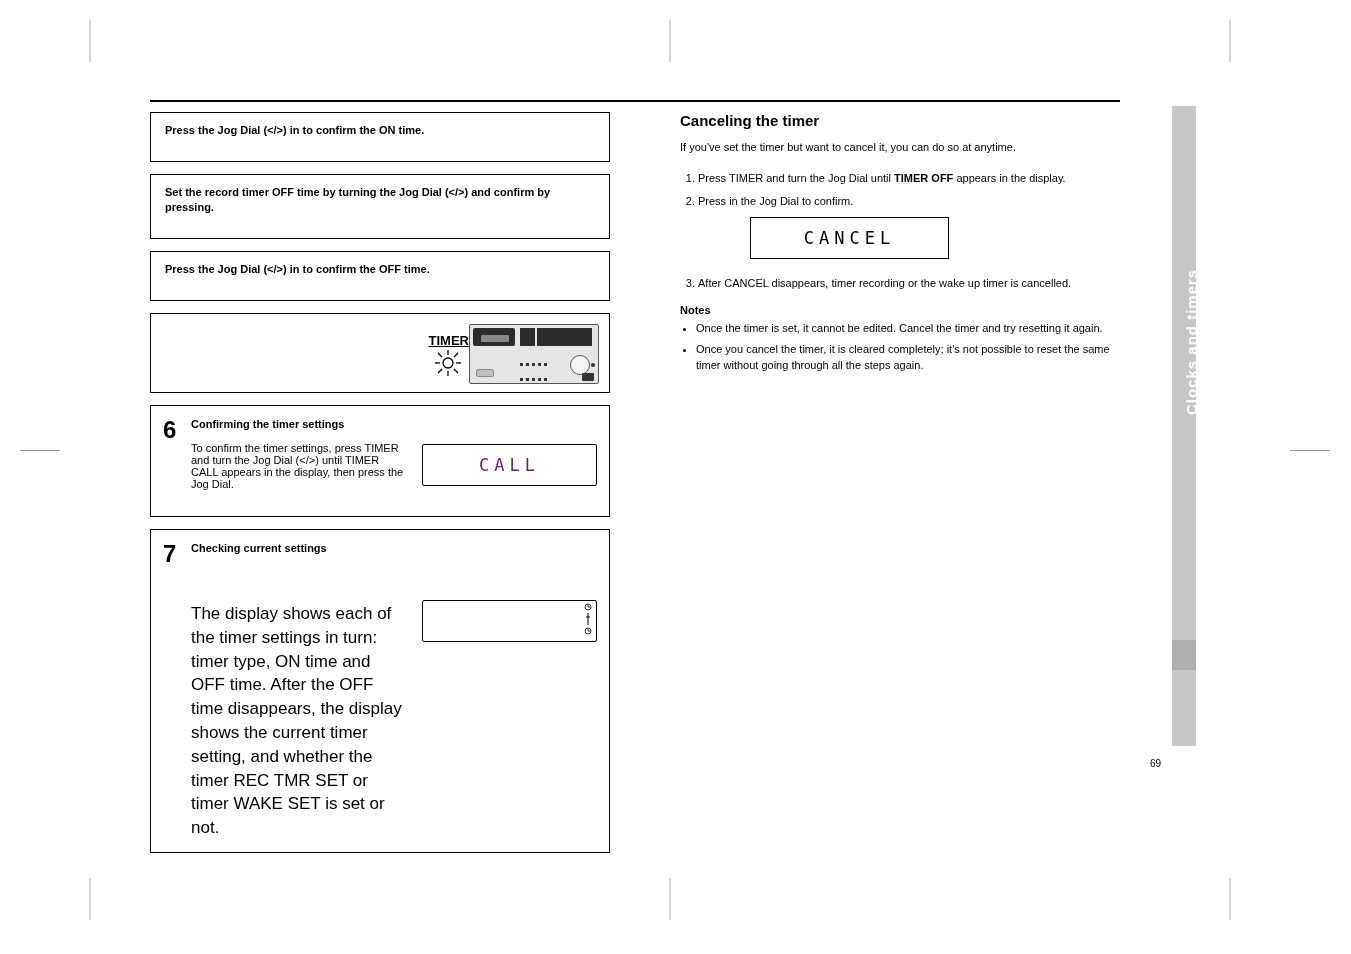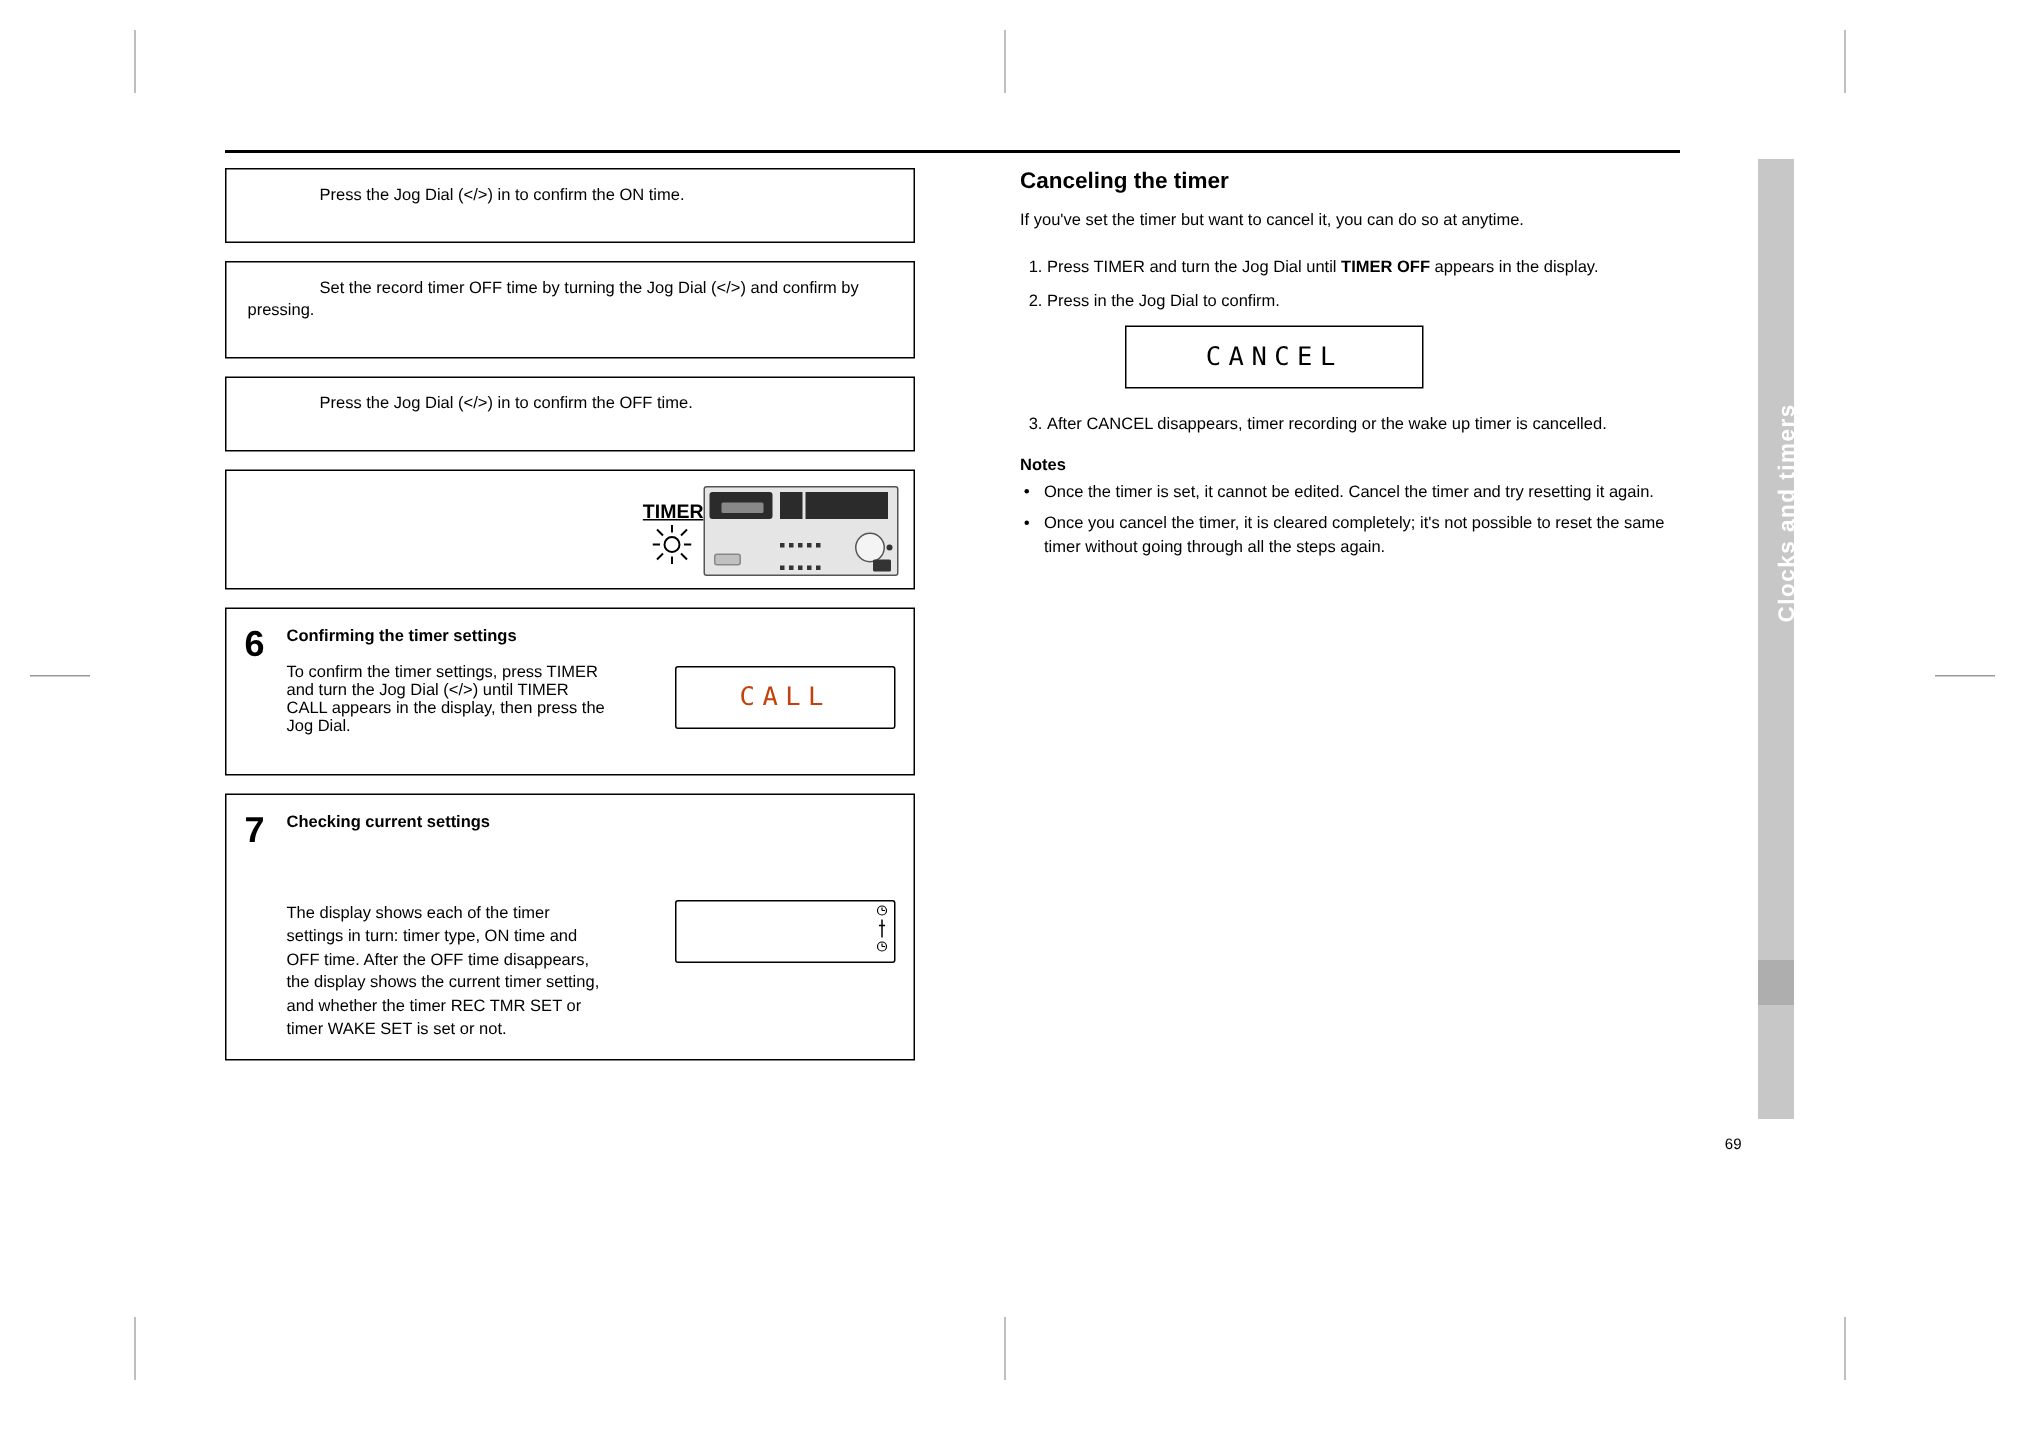--- a/index.html
+++ b/index.html
@@ -54,21 +54,21 @@
       min-height: 48px;
       position: relative;
       font-size: 11px;
       line-height: 1.35;
     }
     
     .step-num-6 { position: absolute; left: 12px; top: 10px; font-size: 24px; font-weight: bold; }
     .step-num-7 { position: absolute; left: 12px; top: 10px; font-size: 24px; font-weight: bold; }
     
     .step-text { padding-left: 2px; font-size: 11px; }
-    .step-text b { font-weight: normal; margin-left: 48px; }
+    .step-text b { font-weight: bold; }
     
     .row-3 { min-height: 50px; }
     .row-4 { min-height: 80px; padding-right: 145px; }
     
     .device-illus {
       position: absolute;
       right: 10px;
       top: 10px;
       width: 130px;
       height: 70px;
@@ -147,31 +147,31 @@
       border: 1px solid #000;
       padding: 12px;
       min-height: 150px;
       font-size: 11px;
       position: relative;
     }
     
     .lcd {
       position: absolute;
       right: 12px;
-      width: 147px;
+      width: 175px;
       height: 42px;
       border: 1.5px solid #000;
       border-radius: 2px;
       display: flex;
       align-items: center;
       justify-content: center;
       font-family: monospace;
       letter-spacing: 6px;
       font-size: 18px;
-      color: #c2410c;
+      color: #701a75;
     }
     
     .lcd-segment {
       font-family: monospace;
       letter-spacing: 5px;
       font-size: 17px;
     }
     
     .confirm-box .step-label {
       font-size: 11px;
@@ -180,21 +180,21 @@
     }
     .confirm-box { min-height: 100px; margin-bottom: 12px; }
     
     .check-box { min-height: 155px; }
     .check-box .step-label {
       font-size: 11px;
       margin-bottom: 18px;
       font-weight: normal;
     }
     .check-box .sub-text {
-      font-size: 11px; line-height: 1.4; padding-right: 190px; margin-top: 48px;
+      font-size: 17px; line-height: 1.4; padding-right: 190px; margin-top: 48px;
     }
     
     .lcd-small-icons {
       position: absolute;
       right: 3px;
       top: 2px;
       font-size: 8px;
       line-height: 1;
     }
     

